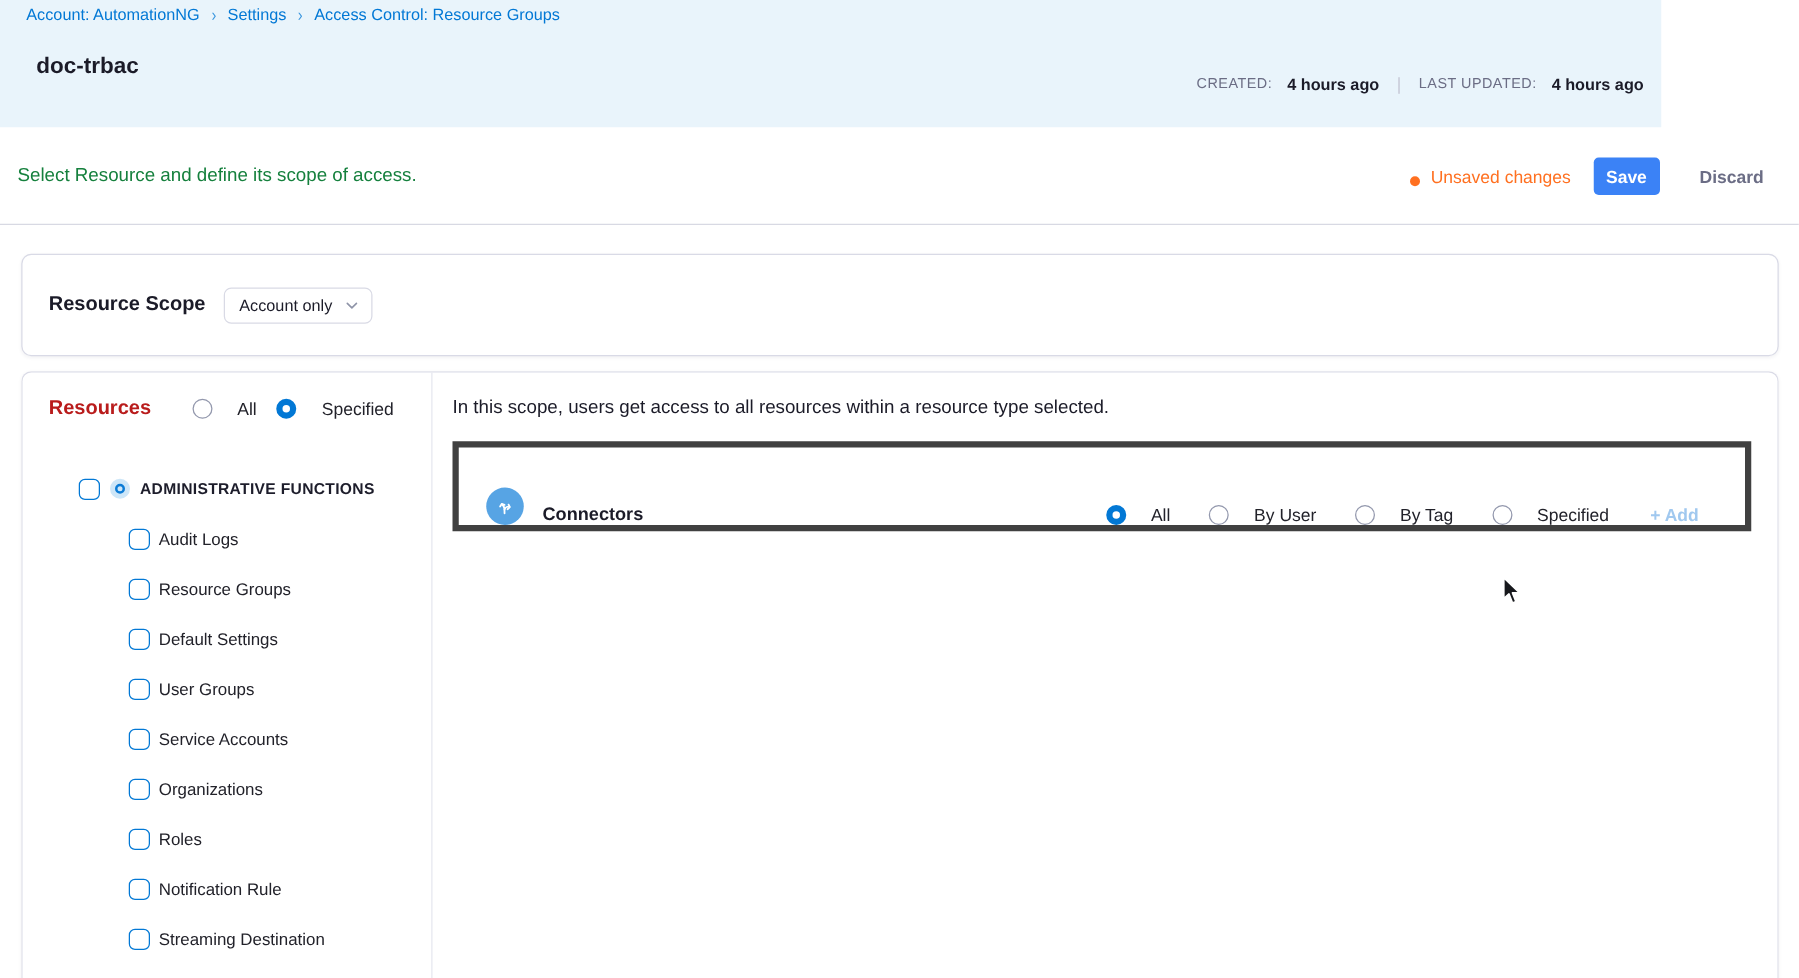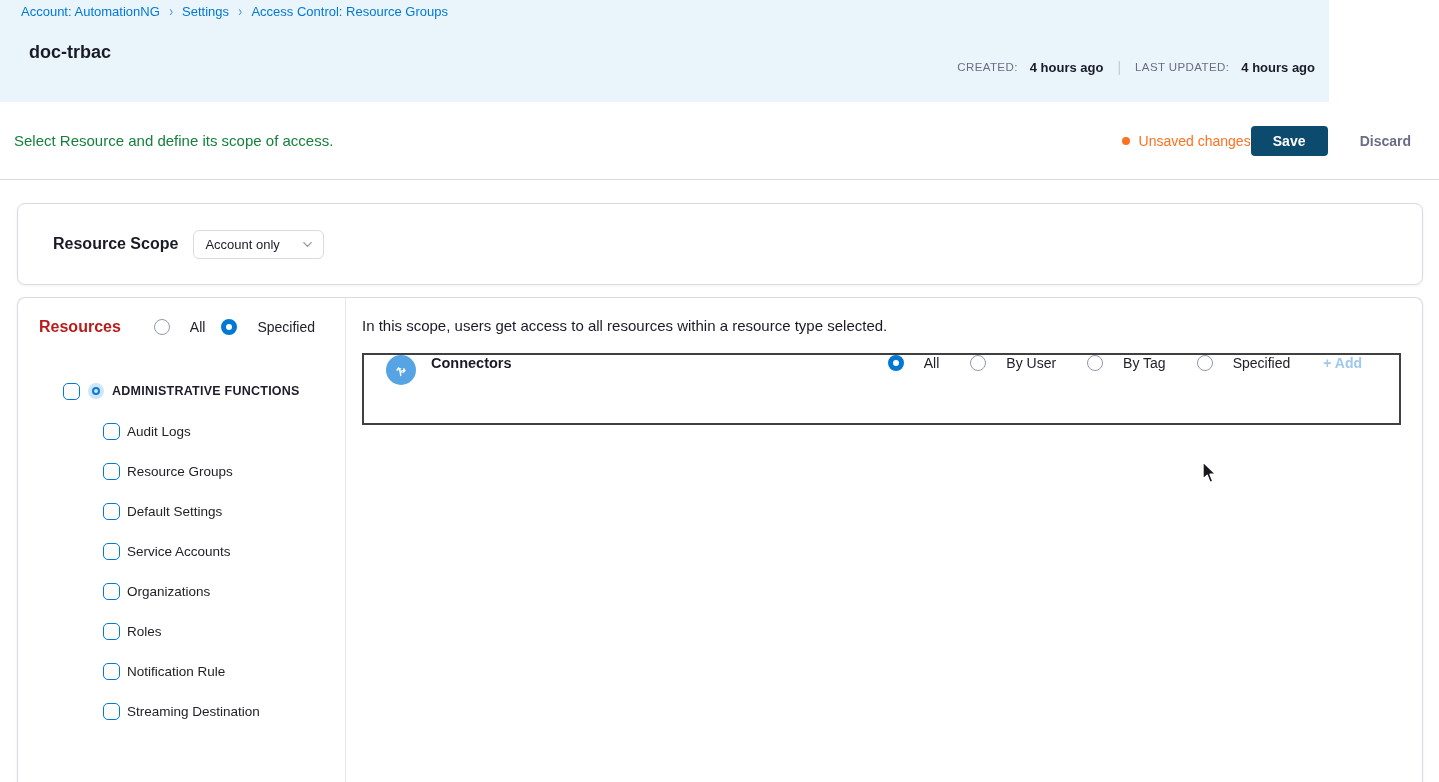--- a/index.html
+++ b/index.html
@@ -15,33 +15,33 @@
   .meta { position:absolute; right:14px; top:59px; display:flex; align-items:center; gap:12px; font-size:12px; }
   .meta-label { color:#6b6d85; letter-spacing:.4px; font-size:11.5px; }
   .meta-value { color:#1b1b28; font-weight:700; font-size:13px; }
   .meta-sep { color:#c6c8d6; font-size:14px; padding:0 2px; }
 
   
   .toolbar { position:absolute; left:0; top:102px; width:1439px; height:78px; background:#ffffff;
     border-bottom:1px solid #d8d9e3; display:flex; align-items:center; padding:0 28px 0 14px; }
   .toolbar-desc { font-size:15px; color:#15803d; }
   .toolbar-right { margin-left:auto; display:flex; align-items:center; }
-  .unsaved { display:flex; align-items:center; gap:9px; color:#ff7020; font-size:14px; }
+  .unsaved { display:flex; align-items:flex-end; gap:9px; color:#ff7020; font-size:14px; margin-right:18px; }
   .unsaved-dot { width:8px; height:8px; border-radius:50%; background:#ff7020; }
-  .btn-save { background:#0c4a6e; color:#fff; font-weight:700; font-size:14px; border:none; border-radius:4px;
-    width:77px; height:30px; cursor:pointer; font-family:inherit; }
+  .btn-save { background:#3b82f6; color:#fff; font-weight:700; font-size:14px; border:none; border-radius:4px;
+    width:53px; height:30px; cursor:pointer; font-family:inherit; }
   .btn-discard { background:none; border:none; color:#6b6d85; font-weight:700; font-size:14px; cursor:pointer;
     margin-left:32px; font-family:inherit; }
 
   
   .card { position:absolute; background:#fff; border:1px solid #d9dae6; border-radius:8px;
     box-shadow:0 1px 3px rgba(40,41,61,.06); }
-  .card-scope { left:17px; top:203px; width:1406px; height:82px; display:flex; align-items:center; padding-left:35px; }
+  .card-scope { left:17px; top:203px; width:1406px; height:82px; display:flex; align-items:center; padding-left:21px; }
   .scope-label { font-size:16px; font-weight:700; color:#1b1b28; margin-right:15px; }
-  .select-box { width:131px; height:29px; border:1px solid #d9dae5; border-radius:6px; background:#fff;
+  .select-box { width:119px; height:29px; border:1px solid #d9dae5; border-radius:6px; background:#fff;
     display:flex; align-items:center; padding:0 10px 0 11px; cursor:pointer; }
   .select-value { font-size:13px; color:#1b1b28; }
   .select-chevron { margin-left:auto; width:11px; height:11px; }
 
   .card-resources { left:17px; top:297px; width:1406px; height:493px; border-radius:8px 8px 0 0; border-bottom:none; }
 
   
   .left-panel { position:absolute; left:0; top:0; bottom:0; width:328px; border-right:1px solid #e6e7ef; }
   .panel-head { position:absolute; left:21px; top:20px; right:30px; display:flex; align-items:center; }
   .panel-title { font-size:16px; font-weight:700; color:#b91c1c; }
@@ -59,21 +59,21 @@
   .cat-icon { width:16px; height:16px; border-radius:50%; background:#cde6f8; margin-left:8px;
     display:flex; align-items:center; justify-content:center; }
   .cat-icon i { display:block; width:8px; height:8px; border-radius:50%; border:2.4px solid #0b7bd6; }
   .group-label { font-size:12.5px; font-weight:700; color:#1d1d2b; letter-spacing:.25px; margin-left:8px; }
   .item-label { font-size:13.5px; color:#22222a; margin-left:7px; }
 
   
   .main-panel { position:absolute; left:328px; top:0; right:0; bottom:0; }
   .scope-note { position:absolute; left:16px; top:19px; font-size:15px; color:#1b1b28; }
   .resource-row { position:absolute; left:16px; top:55px; width:1039px; height:72px;
-    border:2px solid #404040; background:#fff; display:flex; align-items:flex-start; padding:0 37px 0 22px; }
+    border:5px solid #404040; background:#fff; display:flex; align-items:flex-end; padding:0 37px 0 22px; }
   .res-icon { width:30px; height:30px; border-radius:50%; background:#57a4e4; display:flex;
     align-items:center; justify-content:center; flex:0 0 auto; }
   .res-name { font-size:14.5px; font-weight:700; color:#1b1b28; margin-left:15px; }
   .row-options { margin-left:auto; display:flex; align-items:center; gap:31px; }
   .add-link { margin-left:33px; color:#a0c8ef; font-weight:700; font-size:14px; cursor:default; }
 
   
   .cursor { position:absolute; left:1201px; top:461px; pointer-events:none; }
 </style>
 </head>
@@ -156,20 +156,24 @@
           <div class="tree-row item-row">
             <span class="checkbox"></span>
             <span class="item-label">Resource Groups</span>
           </div>
 
           <div class="tree-row item-row">
             <span class="checkbox"></span>
             <span class="item-label">Default Settings</span>
           </div>
 
+          <div class="tree-row item-row">
+            <span class="checkbox"></span>
+            <span class="item-label">User Groups</span>
+          </div>
 
           <div class="tree-row item-row">
             <span class="checkbox"></span>
             <span class="item-label">Service Accounts</span>
           </div>
 
           <div class="tree-row item-row">
             <span class="checkbox"></span>
             <span class="item-label">Organizations</span>
           </div>

